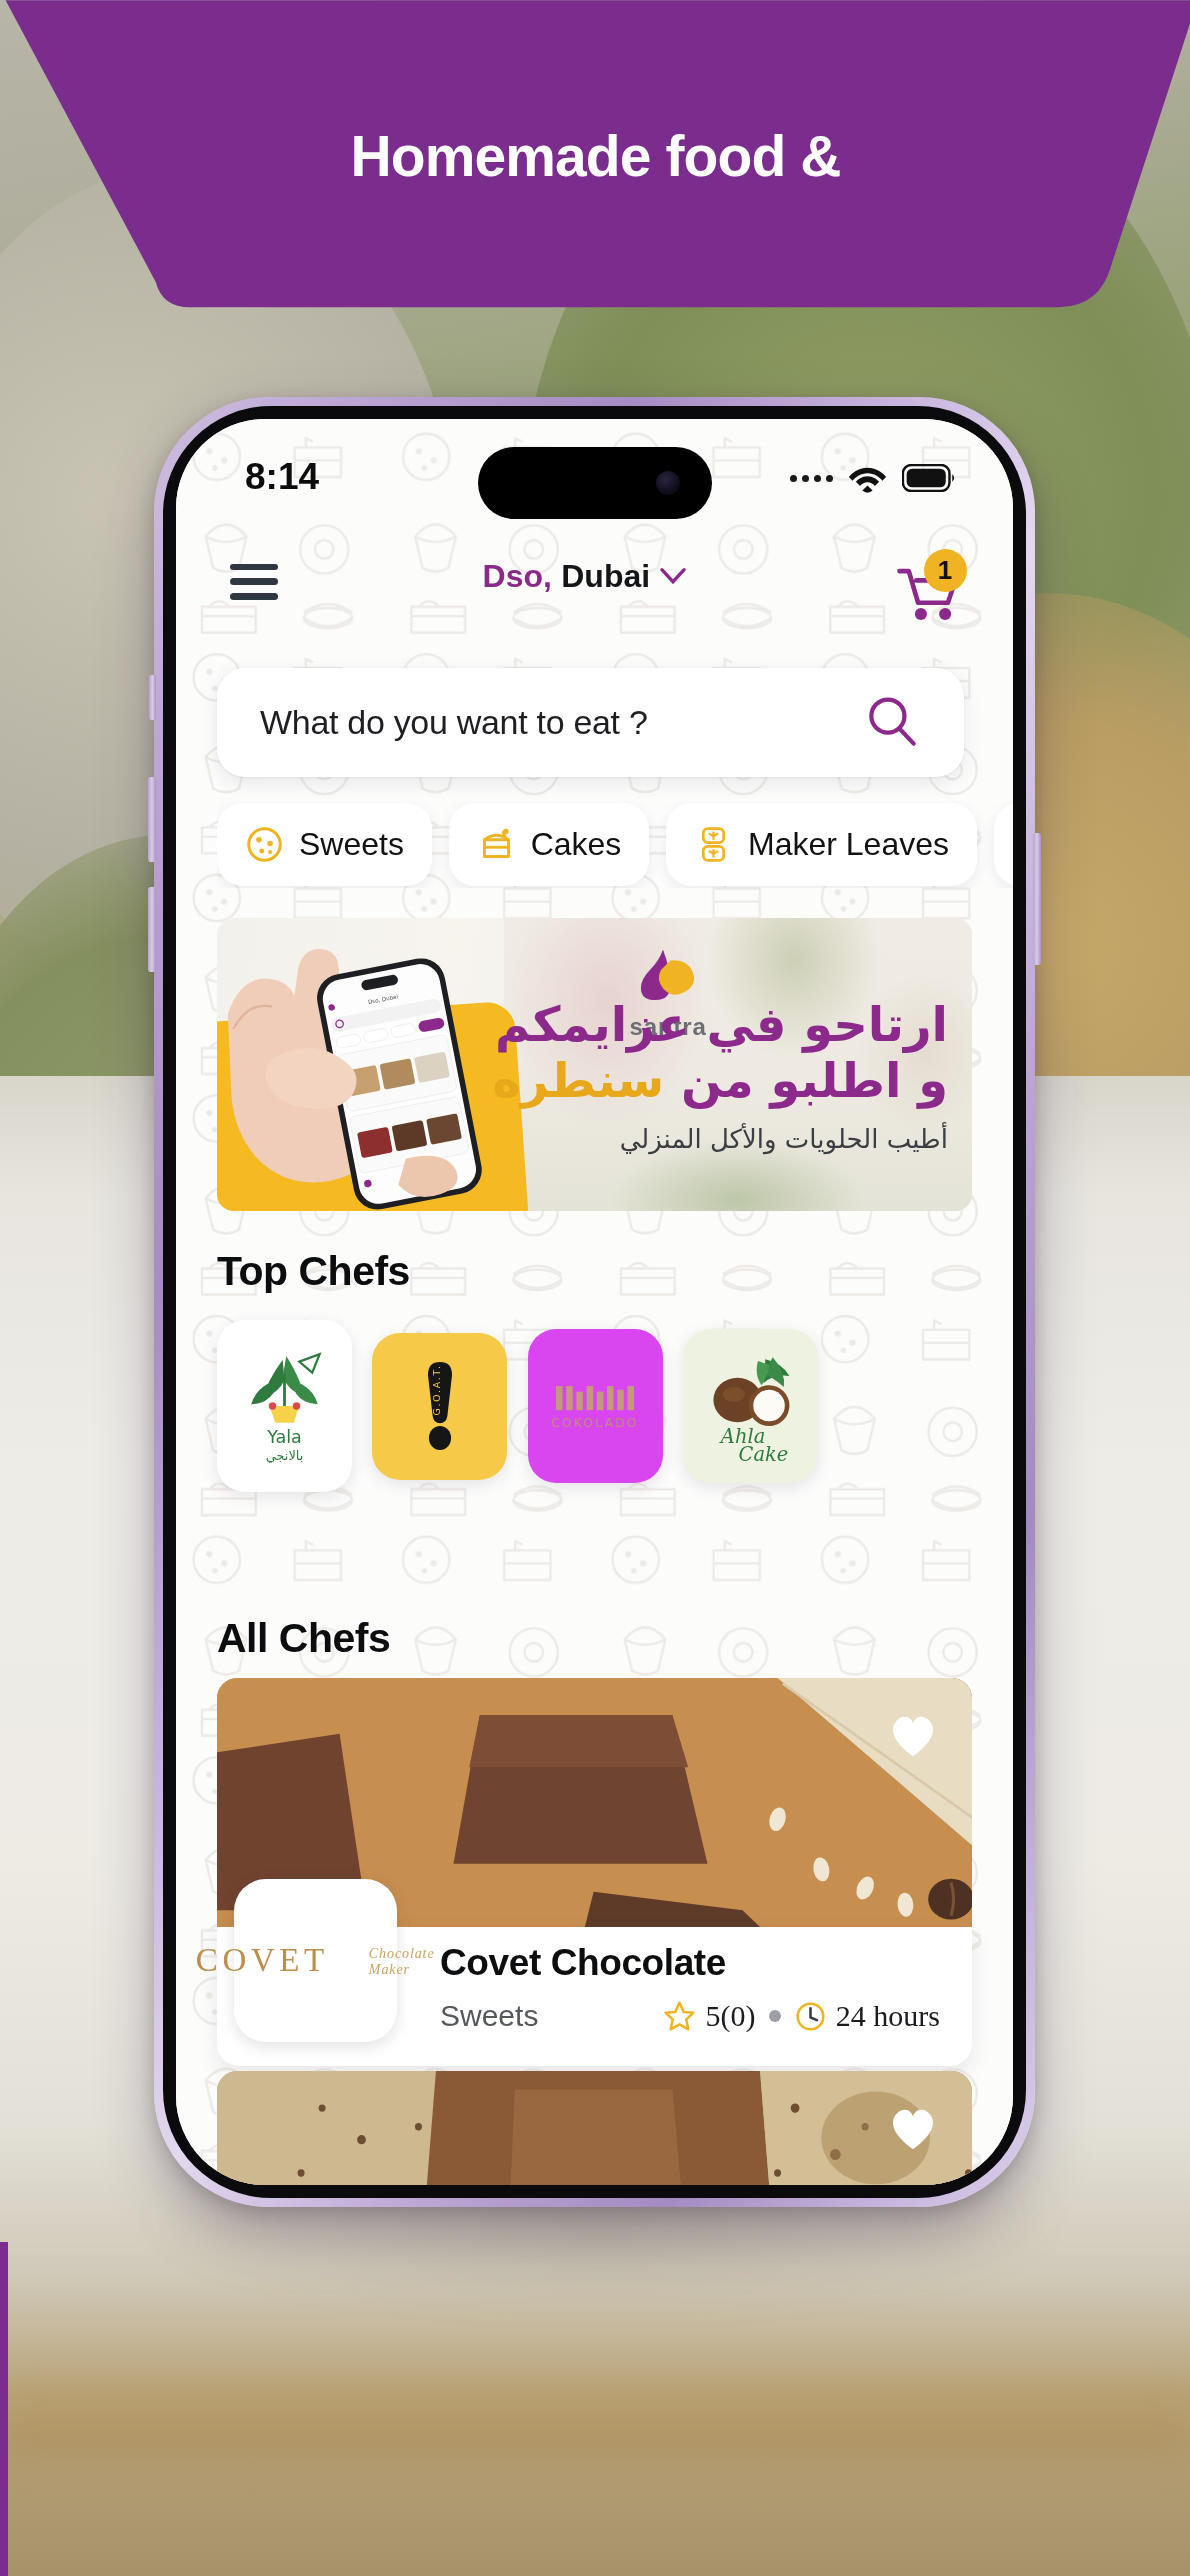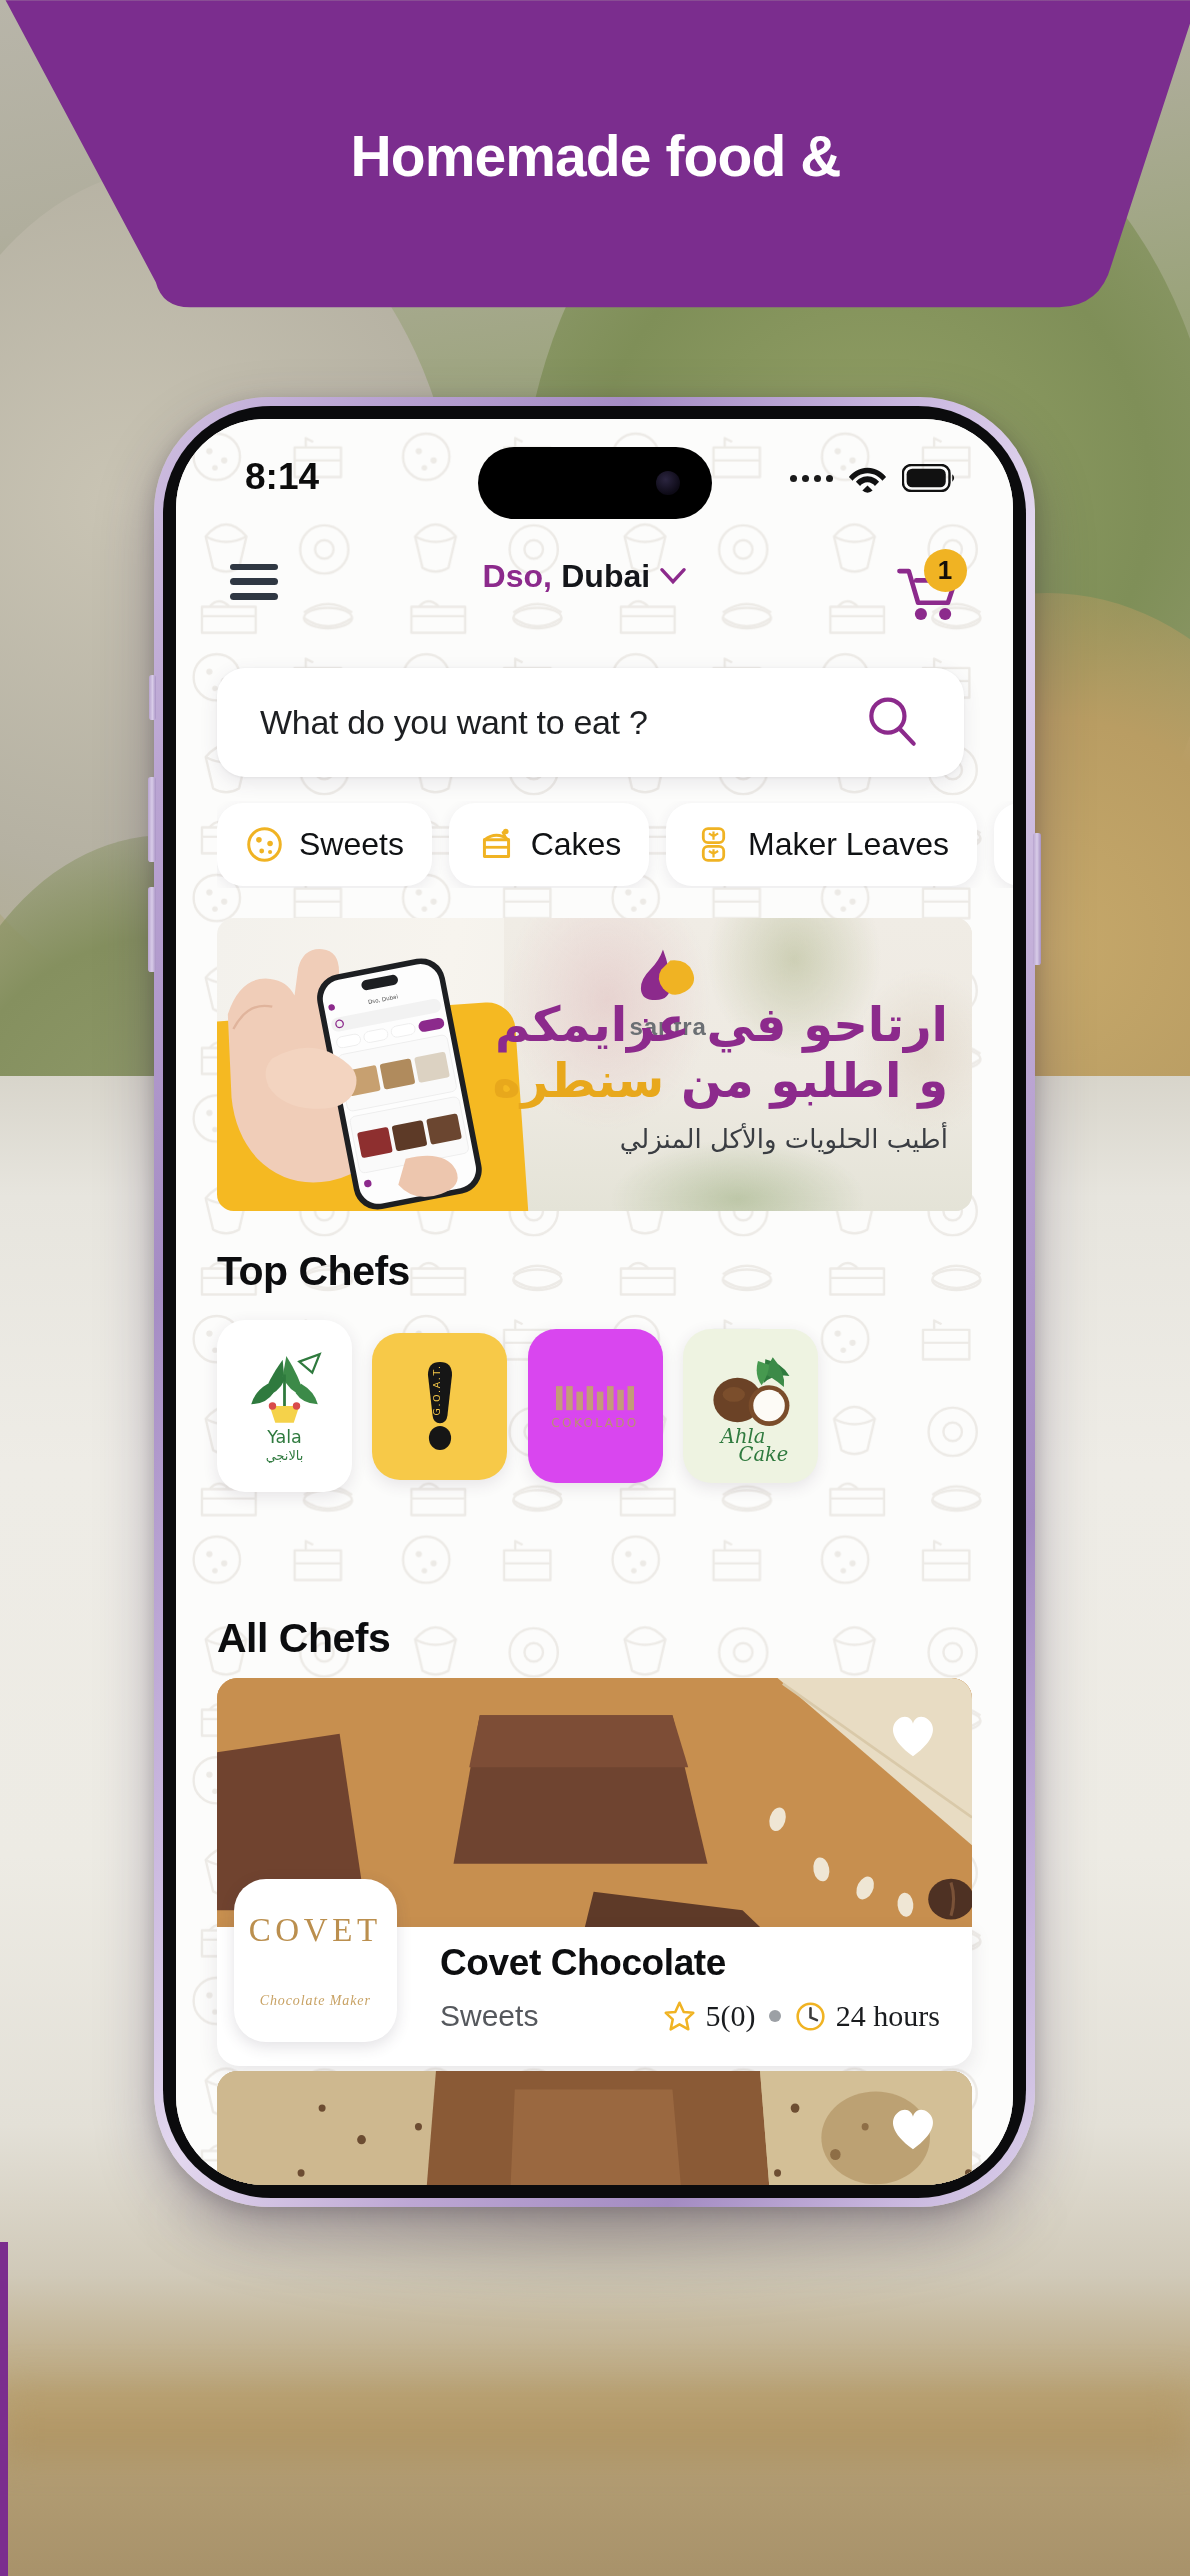--- a/index.html
+++ b/index.html
@@ -213,21 +213,21 @@
   .heart {
     position:absolute; right:33px; top:32px; width:52px; height:48px; z-index:3;
   }
   .chef-meta {
     background:#ffffff; border-radius:0 0 22px 22px; padding:15px 32px 24px 223px;
     box-shadow:0 7.4px 20.4px rgba(60,50,70,.10); position:relative; min-height:139px;
   }
   .chef-avatar {
     position:absolute; left:16.7px; top:-48px; width:163px; height:163px; border-radius:32px;
     background:#ffffff; box-shadow:0 4.6px 15px rgba(60,50,70,.14);
-    display:flex; flex-direction:column; align-items:center; justify-content:center;gap:40px;
+    display:flex; flex-direction:row; align-items:center; justify-content:center;gap:40px;
   }
   .avatar-main { font-family:"Liberation Serif", serif; font-size:33px; letter-spacing:4.6px; color:#bb8f4e; }
   .avatar-sub  { font-family:"Liberation Serif", serif; font-size:14px; color:#c8a264; font-style:italic;
                  letter-spacing:0.9px; margin-top:3.7px; }
   .chef-name { font-size:37px; font-weight:700; color:#0d0e10; letter-spacing:-0.4px; }
   .chef-row2 { display:flex; align-items:center; justify-content:space-between; margin-top:15px; }
   .chef-cat { font-size:30px; color:#55585d; }
   .chef-stats { display:flex; align-items:center; gap:13px; }
   .stat { display:flex; align-items:center; gap:9.3px; font-size:30px; color:#1a1c1f;font-family:Liberation Serif, serif; }
   .stat-dot { width:12px; height:12px; border-radius:50%; background:#9ca0a5; }

